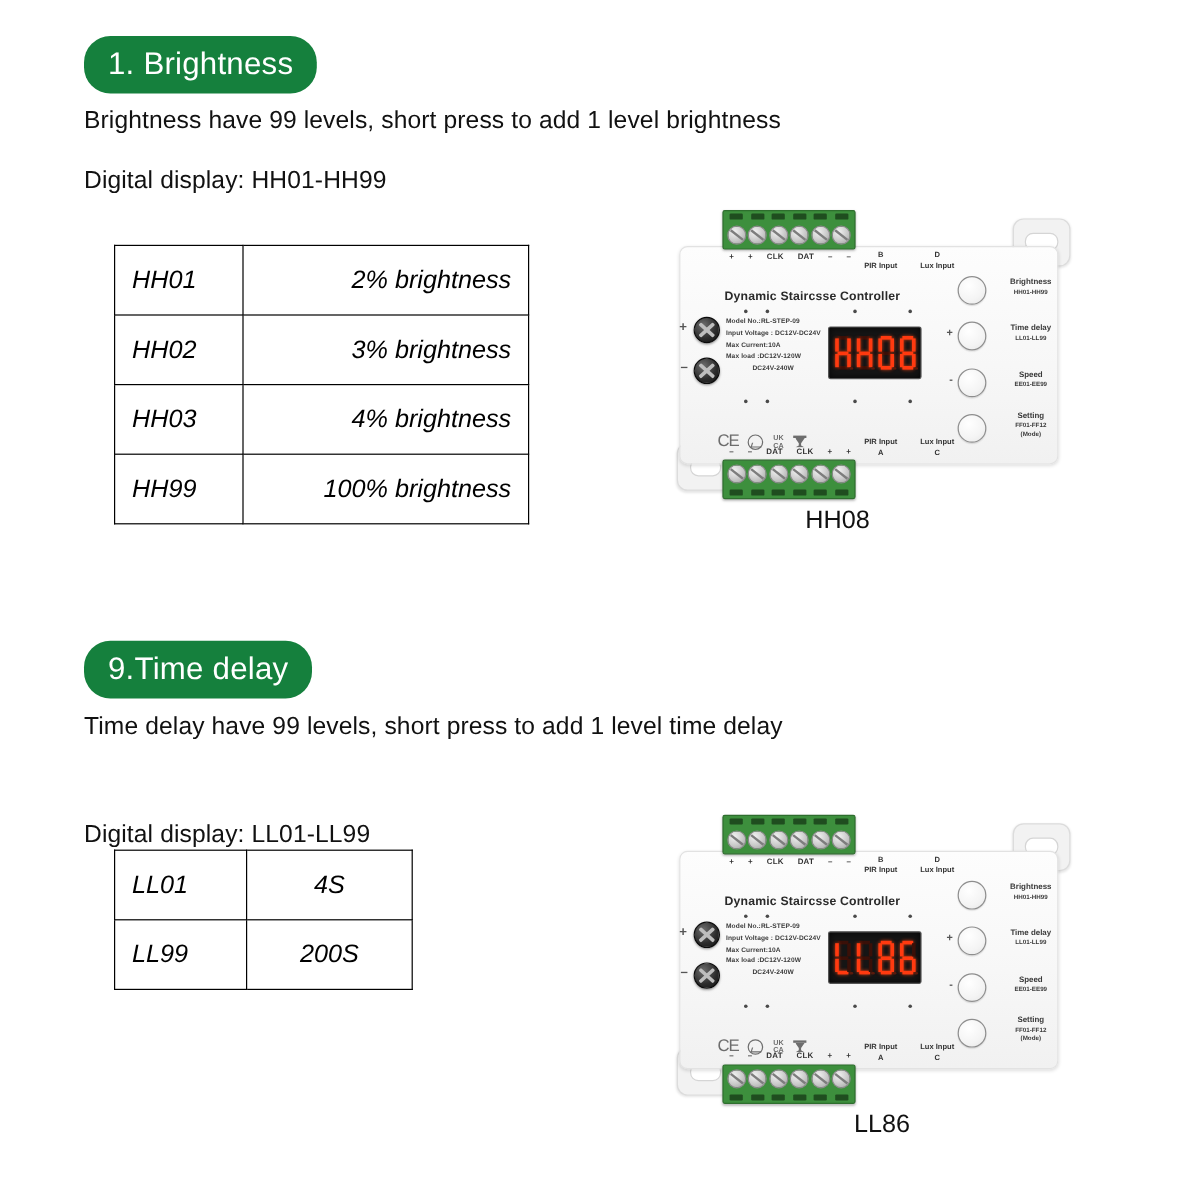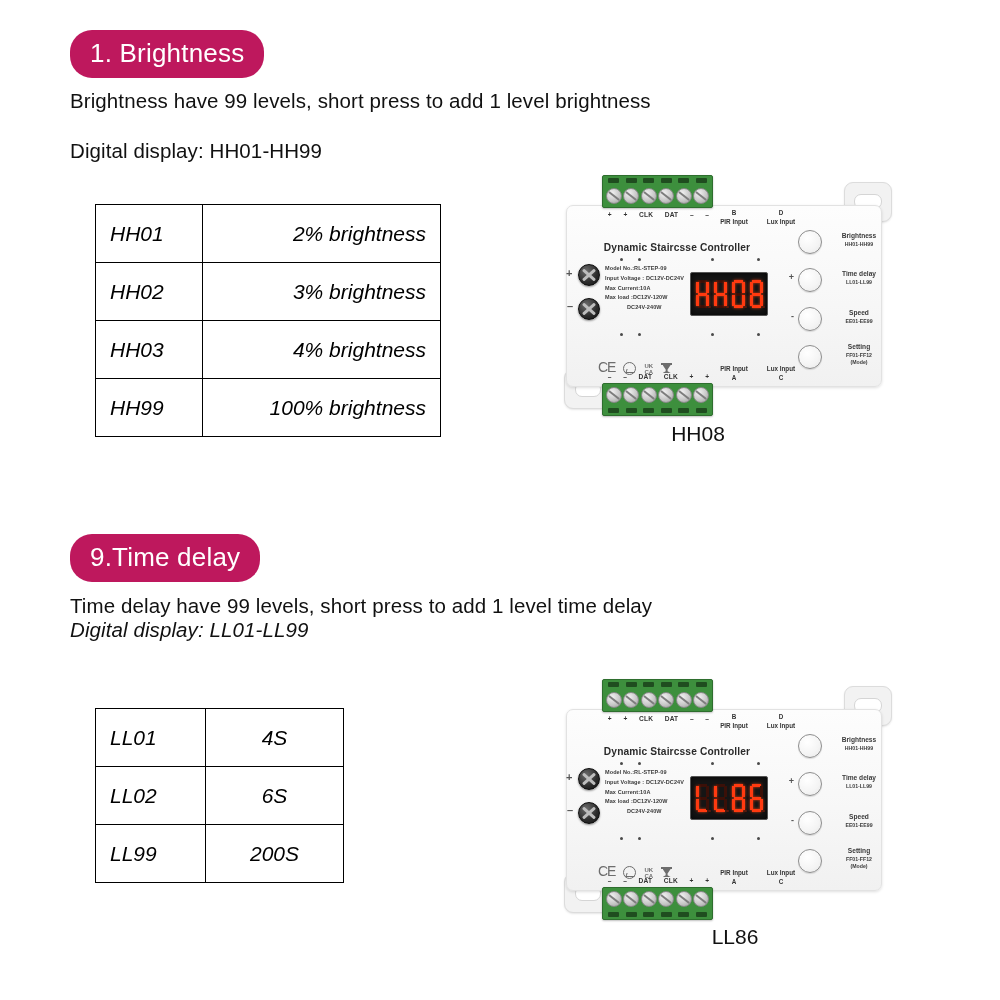--- a/index.html
+++ b/index.html
@@ -9,21 +9,21 @@
     background:#ffffff;
     font-family:"Liberation Sans", sans-serif;
     color:#1a1a1a;
     position:relative;
     overflow:hidden;
   }
 
   
   .badge {
     display:inline-block;
-    background:#be185d;
+    background:#15803d;
     color:#ffffff;
     border-radius:22px;
     font-size:26px;
     line-height:1;
     padding:10px 20px 12px 20px;
     letter-spacing:0.2px;
   }
 
   .bodytext {
     font-size:20.5px;
@@ -573,35 +573,31 @@
 </div>
 
 <div class="caption" style="position:absolute; left:613px; top:422px; width:170px;">HH08</div>
 
 <div style="position:absolute; left:70px; top:534px;">
   <span class="badge">9.Time delay</span>
 </div>
 
 <div class="bodytext" style="position:absolute; left:70px; top:594px;">Time delay have 99 levels, short press to add 1 level time delay</div>
 
-<div class="bodytext" style="position:absolute; left:70px; top:618px;font-style:italic;">Digital display: LL01-LL99</div>
+<div class="bodytext" style="position:absolute; left:70px; top:684px;">Digital display: LL01-LL99</div>
 
 <table class="spec" style="position:absolute; left:95px; top:708px; width:248px;">
   <colgroup>
       <col style="width:110px">
       <col style="width:138px">
     </colgroup>
   <tbody>
     <tr>
       <td class="code">LL01</td>
       <td class="valC">4S</td>
-    </tr>
-    <tr>
-      <td class="code">LL02</td>
-      <td class="valC">6S</td>
     </tr>
     <tr>
       <td class="code">LL99</td>
       <td class="valC">200S</td>
     </tr>
   </tbody>
 </table>
 
 <div class="device" style="left:558px; top:672px;">
   <div class="dev-wrap">

